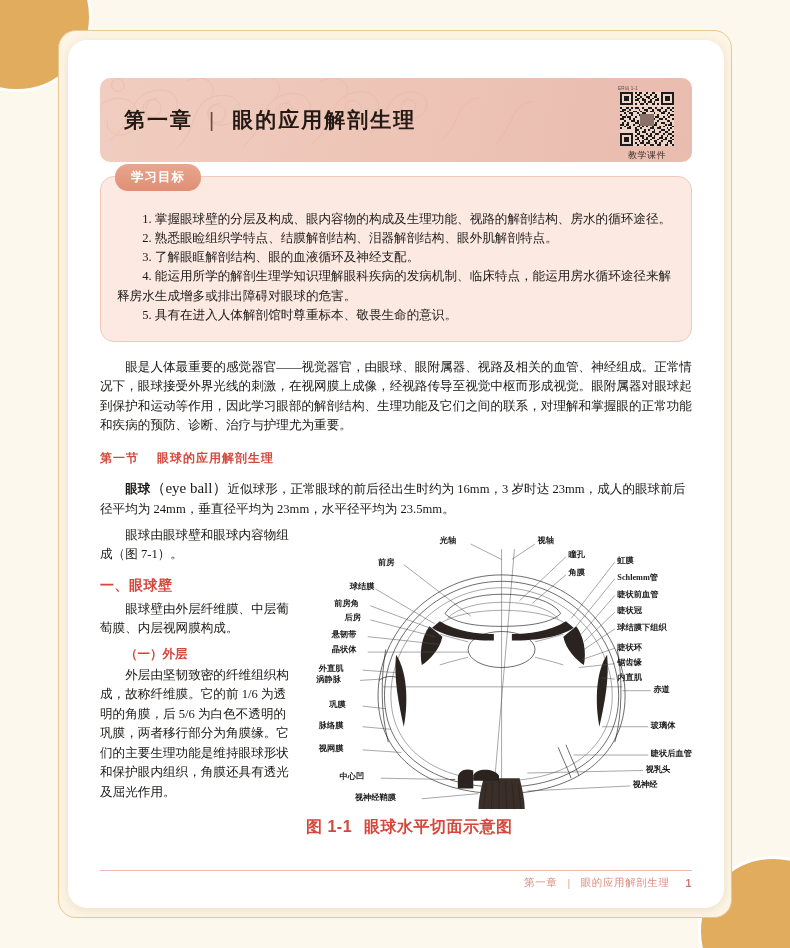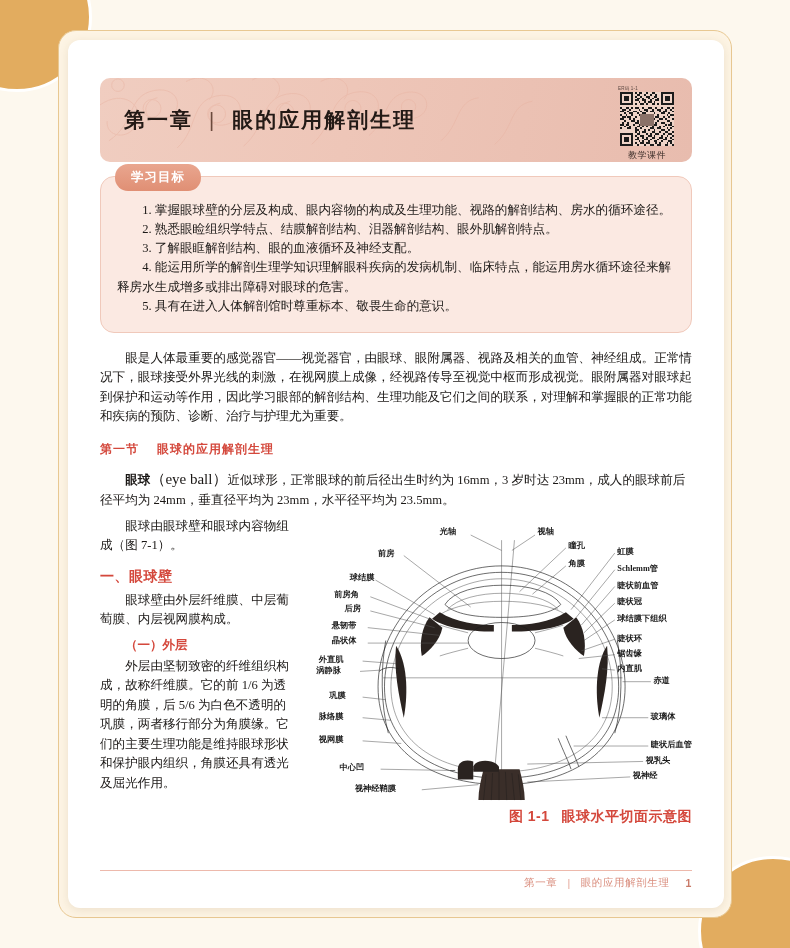--- a/index.html
+++ b/index.html
@@ -19,21 +19,21 @@
   }
   .corner-tl { width: 150px; height: 150px; left: -58px; top: -58px; }
   .corner-br { width: 150px; height: 150px; right: -58px; bottom: -58px; }
   .cream-sheet {
     position: absolute; left: 58px; top: 30px; right: 58px; bottom: 30px;
     background: #fdf4e4; border-radius: 18px;
     border: 1px solid #e8c892;
   }
   .page-sheet {
     position: absolute; left: 68px; top: 40px; right: 66px; bottom: 40px;
-    background: #ffffff; border-radius: 12px;
+    background: #ffffff; border-radius: 19px;
     box-shadow: 0 2px 10px rgba(120,90,40,0.13);
     overflow: hidden;
   }
   .page-inner { position: absolute; left: 32px; top: 38px; right: 32px; bottom: 20px; }
 
   
   .chapter-band {
     position: relative;
     height: 84px;
     border-radius: 10px;
@@ -69,21 +69,21 @@
     font-size: 9px; color: #3b2d28; letter-spacing: .5px;
   }
 
   
   .objectives {
     position: relative;
     margin-top: 14px;
     background: #fbe9e2;
     border: 1px solid #f0c9bb;
     border-radius: 14px;
-    padding: 24px 16px 16px 16px;
+    padding: 33px 16px 16px 16px;
   }
   .obj-badge {
     position: absolute; left: 14px; top: -13px;
     background: linear-gradient(180deg,#e9a68f 0%,#e08f74 100%);
     color: #ffffff;
     font-family: "Liberation Sans", sans-serif;
     font-weight: bold; font-size: 12.5px;
     padding: 5px 16px; border-radius: 13px;
     letter-spacing: 1px;
   }
@@ -124,24 +124,24 @@
     color: #d4483c;
     font-family: "Liberation Sans", sans-serif;
     font-weight: bold; font-size: 12.5px;
     margin: 7px 0 3px 0; text-indent: 2em;
   }
 
   
   .figure { width: 100%; }
   .figure svg { display: block; width: 100%; height: auto; }
   .fig-caption {
-    text-align: right;
+    text-align: left;
     color: #d4483c;
     font-family: "Liberation Sans", sans-serif;
-    font-weight: bold; font-size: 14px;
+    font-weight: bold; font-size: 16px;
     margin-top: 2px;
     letter-spacing: .5px;
   }
   .fig-caption .gap { display: inline-block; width: 12px; }
 
   
   .footer {
     position: absolute; left: 32px; right: 32px; bottom: 18px;
     border-top: 1px solid #edb9ac;
     padding-top: 5px;

